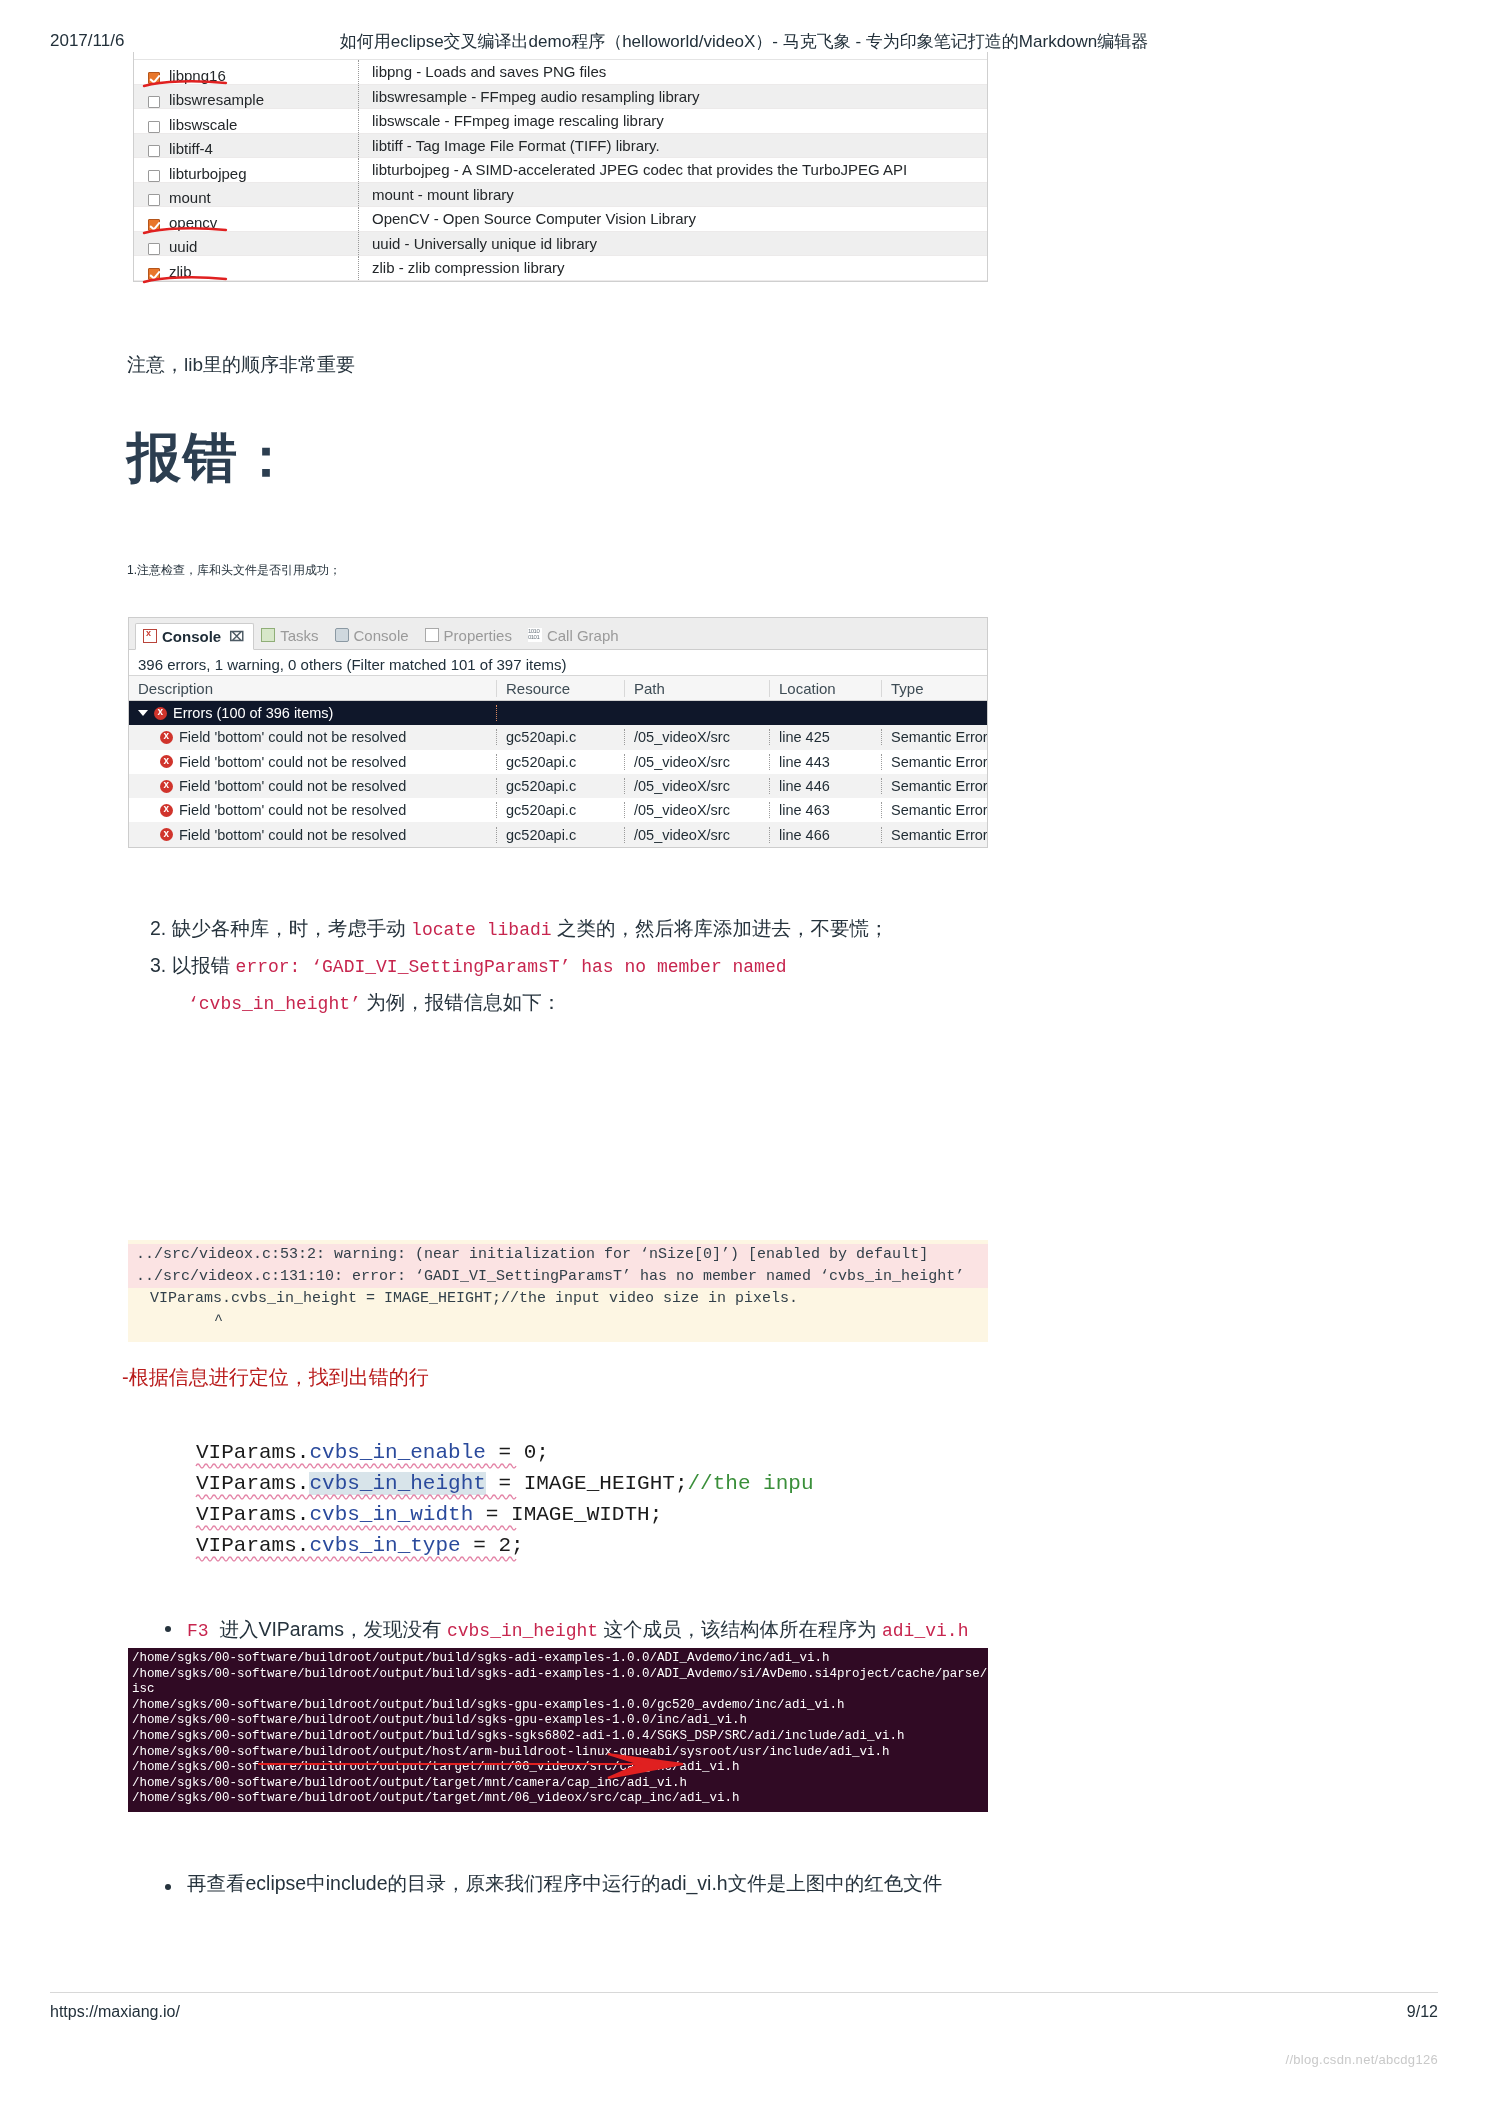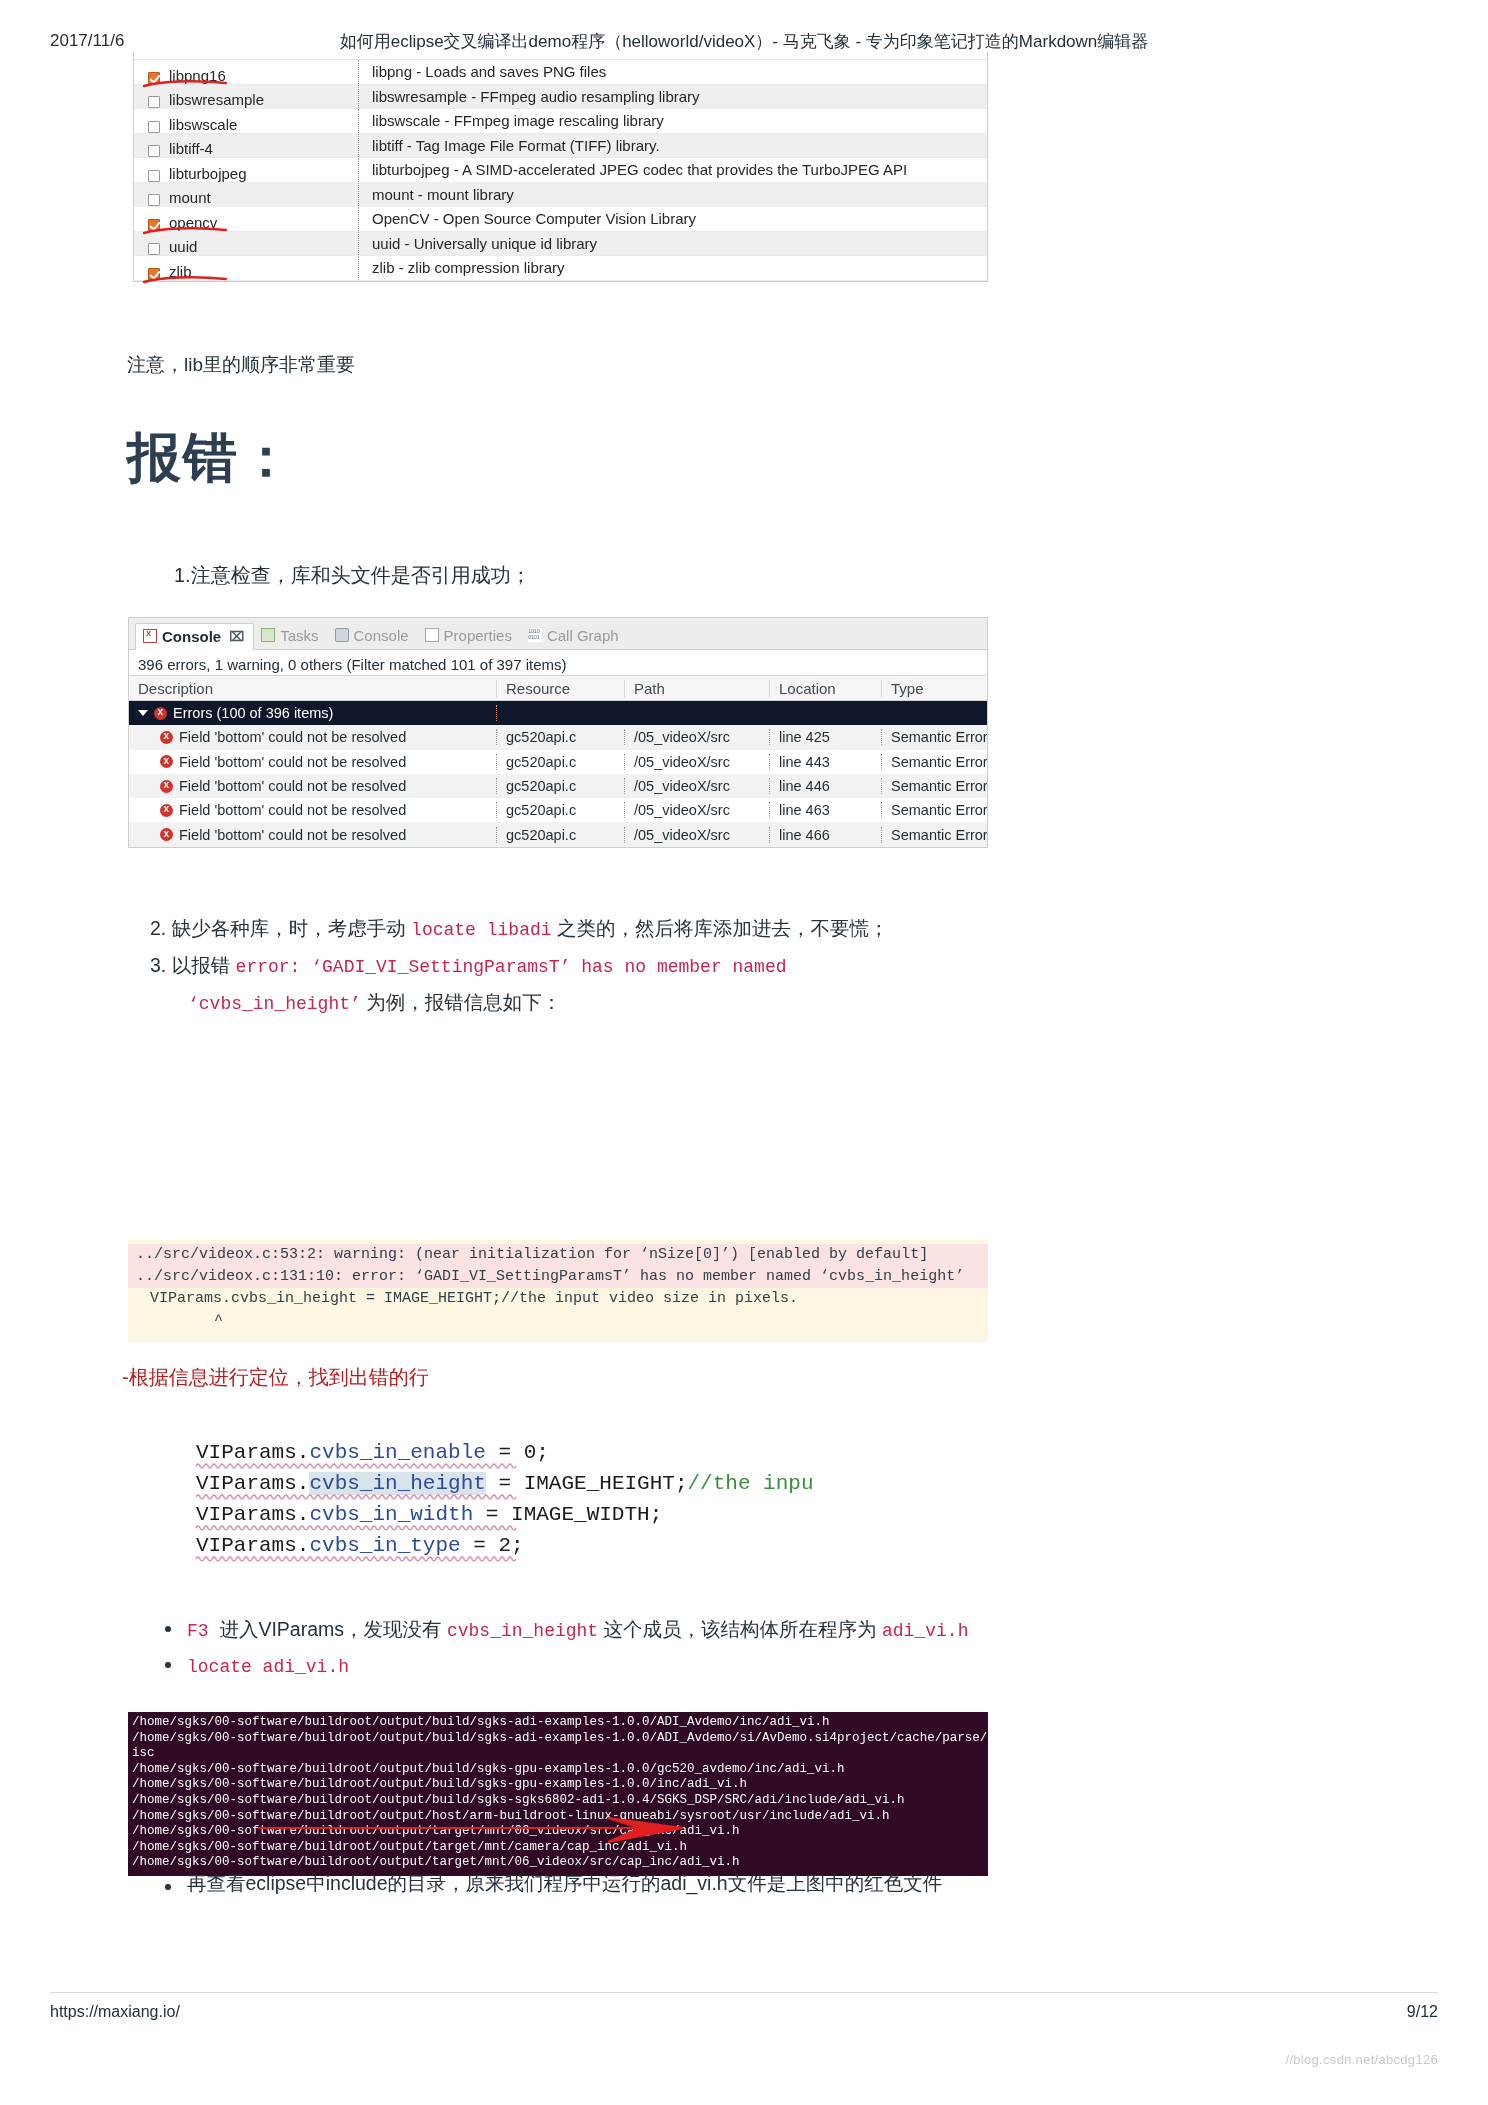--- a/index.html
+++ b/index.html
@@ -148,23 +148,22 @@
     font-size: 54px;
     font-weight: bold;
     color: #2c3e50;
     letter-spacing: 2px;
   }
 
   .para1 {
     position: absolute;
     left: 127px;
     top: 510px;
-    font-size: 20px;
+    font-size: 12px;
     color: #26333d;
-    margin-left: 47px;
   }
 
   
   .problems {
     position: absolute;
     left: 128px;
     top: 565px;
     width: 860px;
     border: 1px solid #cdcdcd;
     background: #fff;
@@ -371,21 +370,21 @@
     left: 10px; top: 14px;
     width: 6px; height: 6px;
     background: #26333d;
     border-radius: 50%;
   }
 
   
   .terminal {
     position: absolute;
     left: 128px;
-    top: 1660px;
+    top: 1596px;
     width: 860px;
     background: #300a24;
     color: #ffffff;
     font-family: "Liberation Mono", monospace;
     font-size: 12.5px;
     line-height: 15.6px;
     padding: 3px 0 5px 4px;
     overflow: hidden;
     white-space: nowrap;
   }

